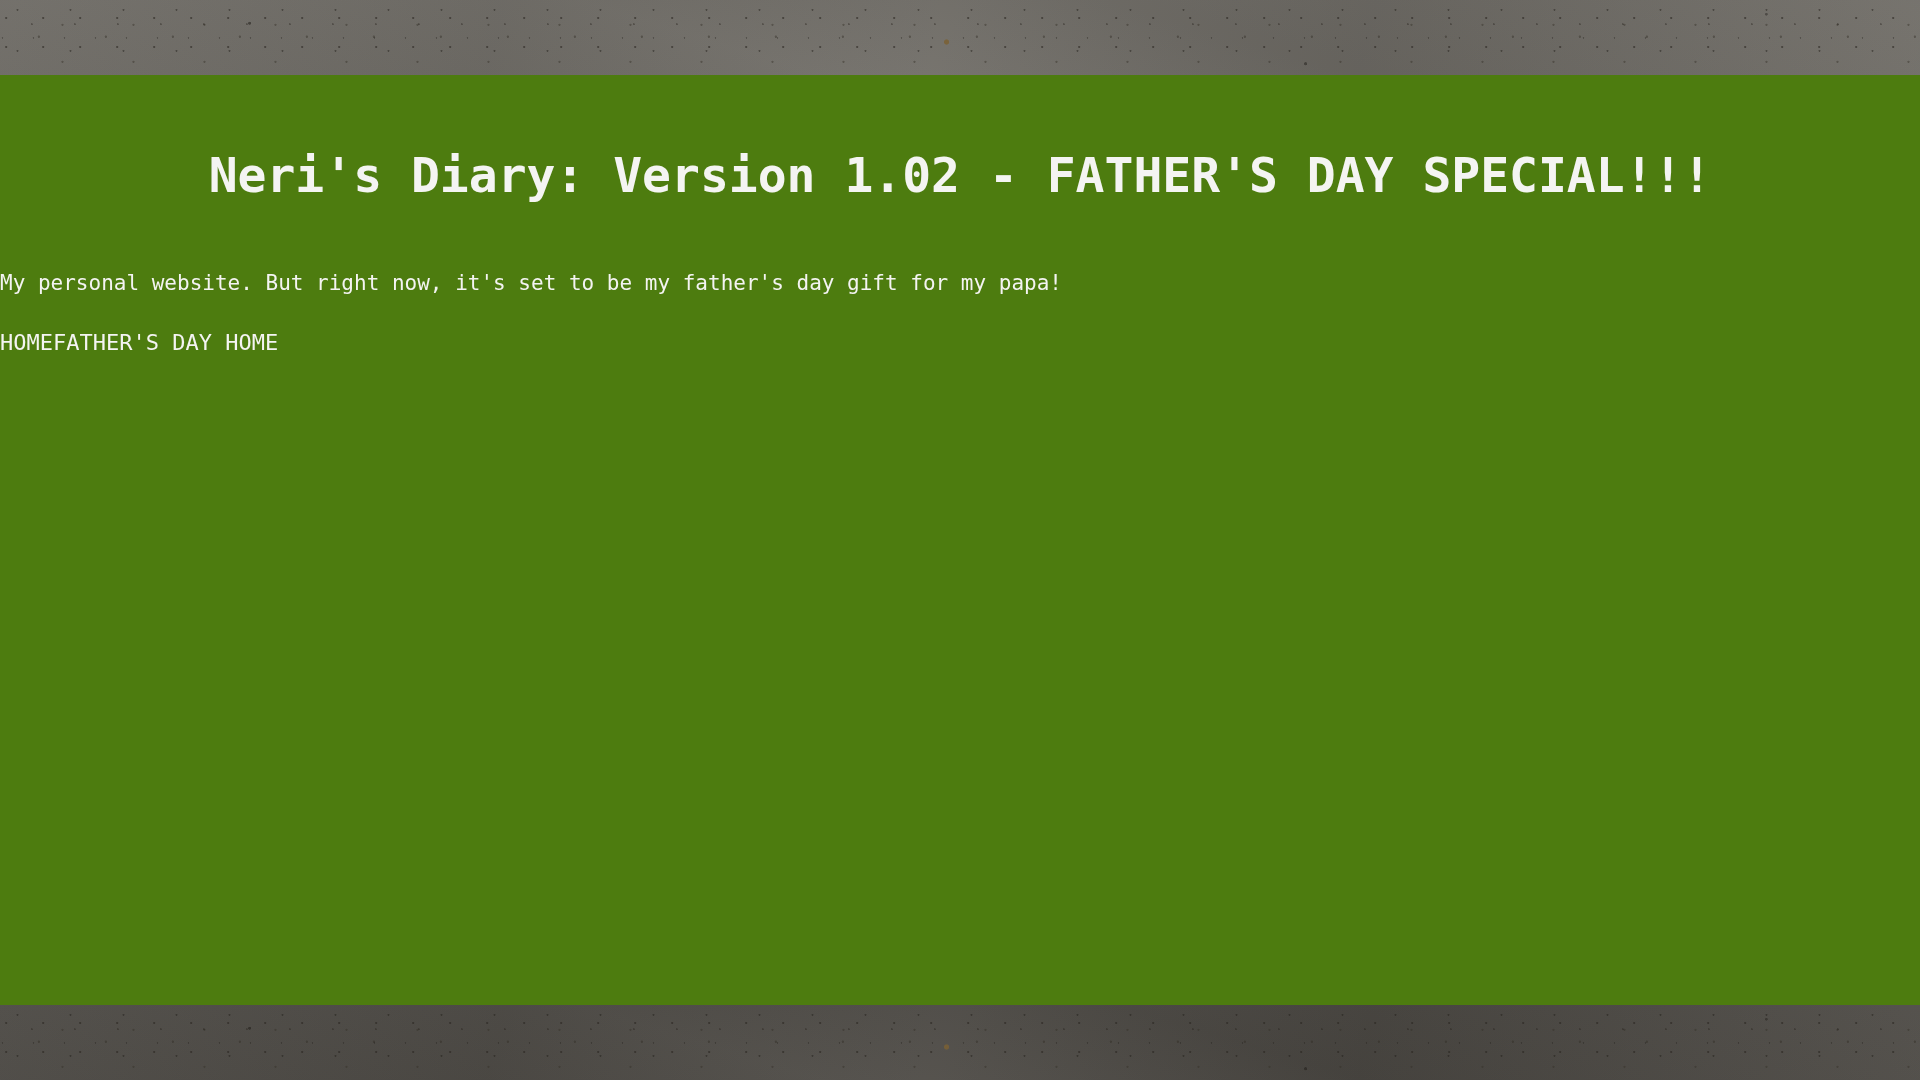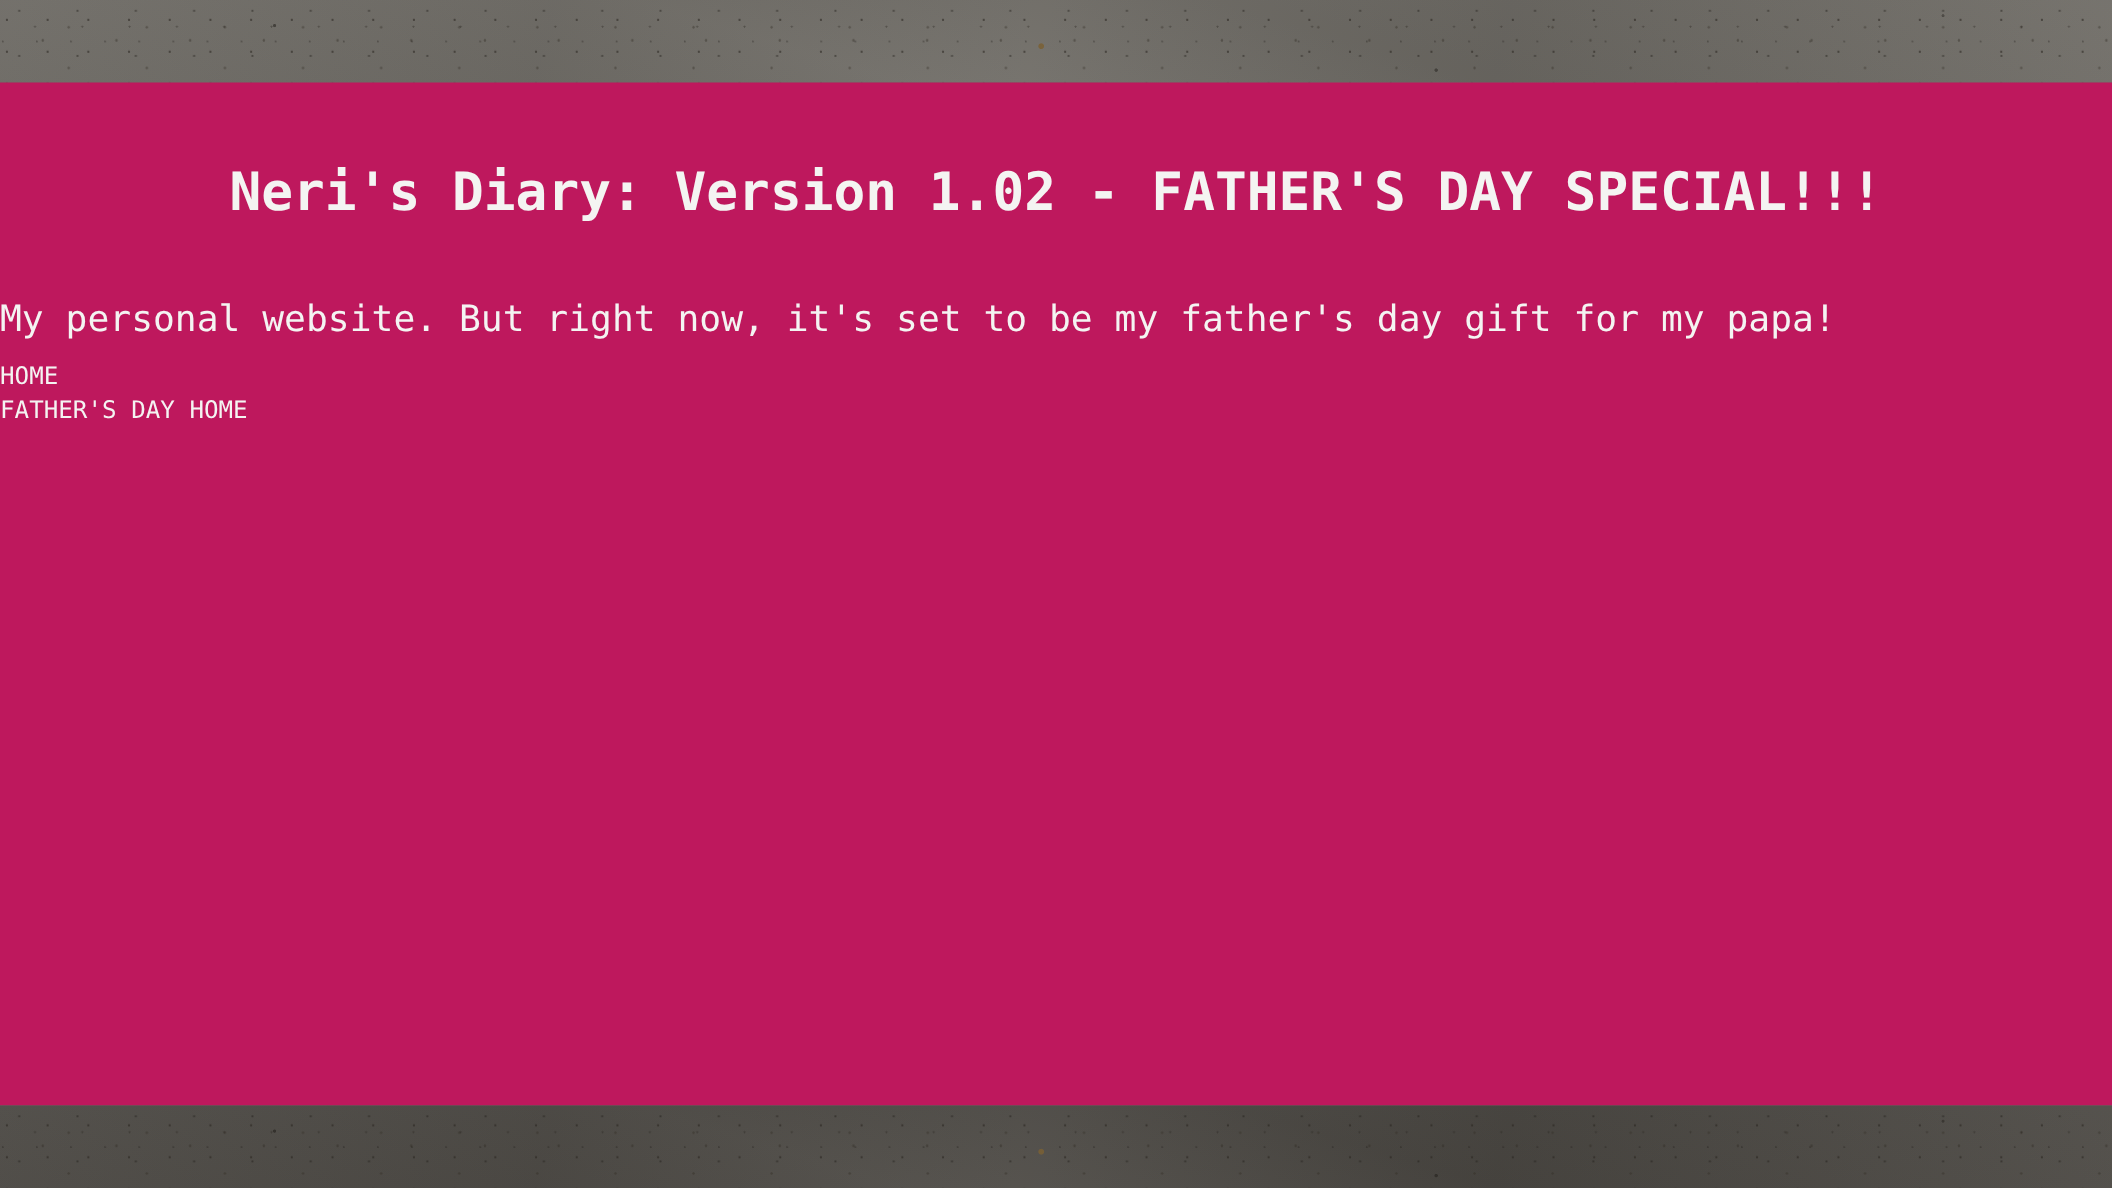--- a/index.html
+++ b/index.html
@@ -67,21 +67,21 @@
     pointer-events: none;
   }
 
   
   #content {
     position: absolute;
     top: 75px;
     left: 0;
     width: 1920px;
     height: 930px;
-    background: #be185d;
+    background: #4d7c0f;
     overflow: hidden;
   }
 
   #site-title {
     margin: 0;
     padding: 0;
     position: absolute;
     top: 76px;
     left: 0;
     width: 1920px;
@@ -95,33 +95,32 @@
     white-space: pre;
   }
 
   #tagline {
     margin: 0;
     padding: 0;
     position: absolute;
     top: 196px;
     left: 0;
     font-family: "DejaVu Sans Mono", monospace;
-    font-size: 33px;
+    font-size: 21px;
     font-weight: normal;
     line-height: 1.15;
     color: #f4f4f2;
     white-space: pre;
   }
 
   #main-nav {
     position: absolute;
     top: 252px;
     left: 0;
     display: flex;
-    flex-direction: column;
   }
 
   .nav-link {
     display: block;
     font-family: "DejaVu Sans Mono", monospace;
     font-size: 22px;
     line-height: 31px;
     color: #f4f4f2;
     text-decoration: none;
     white-space: pre;

